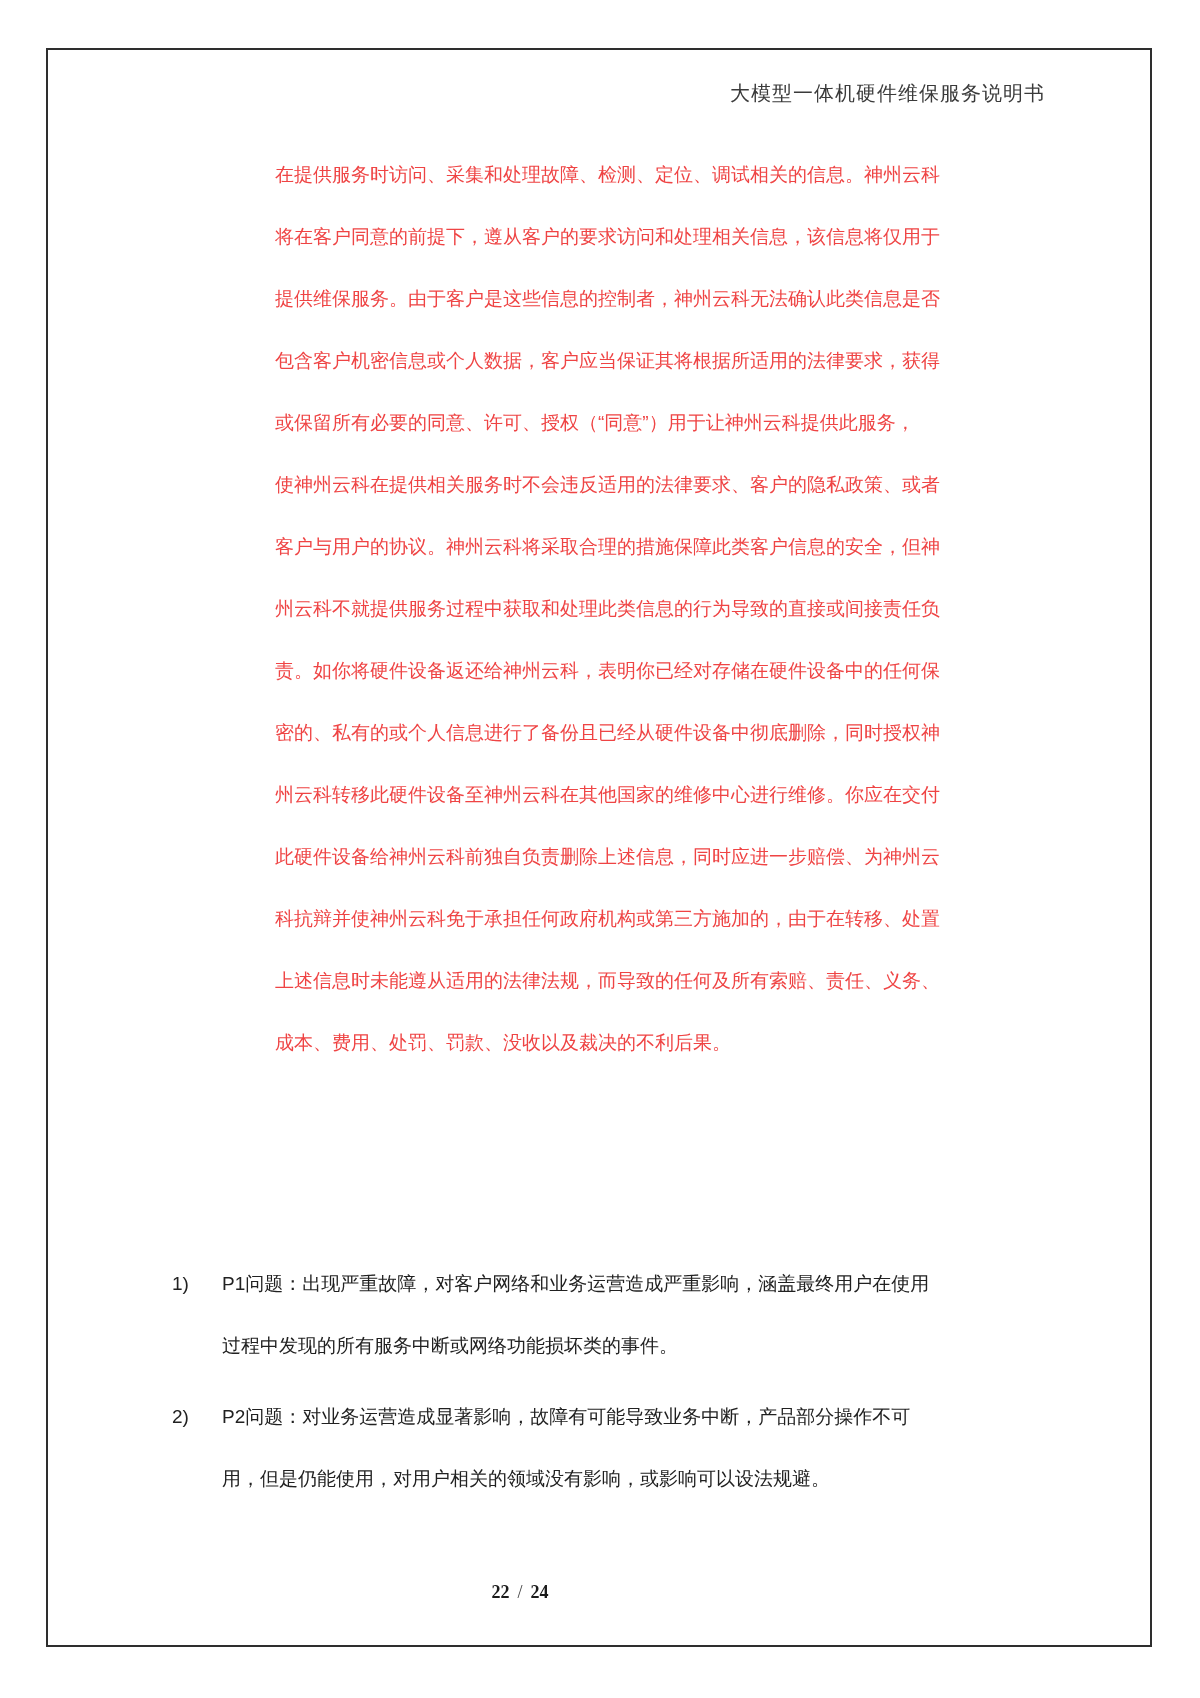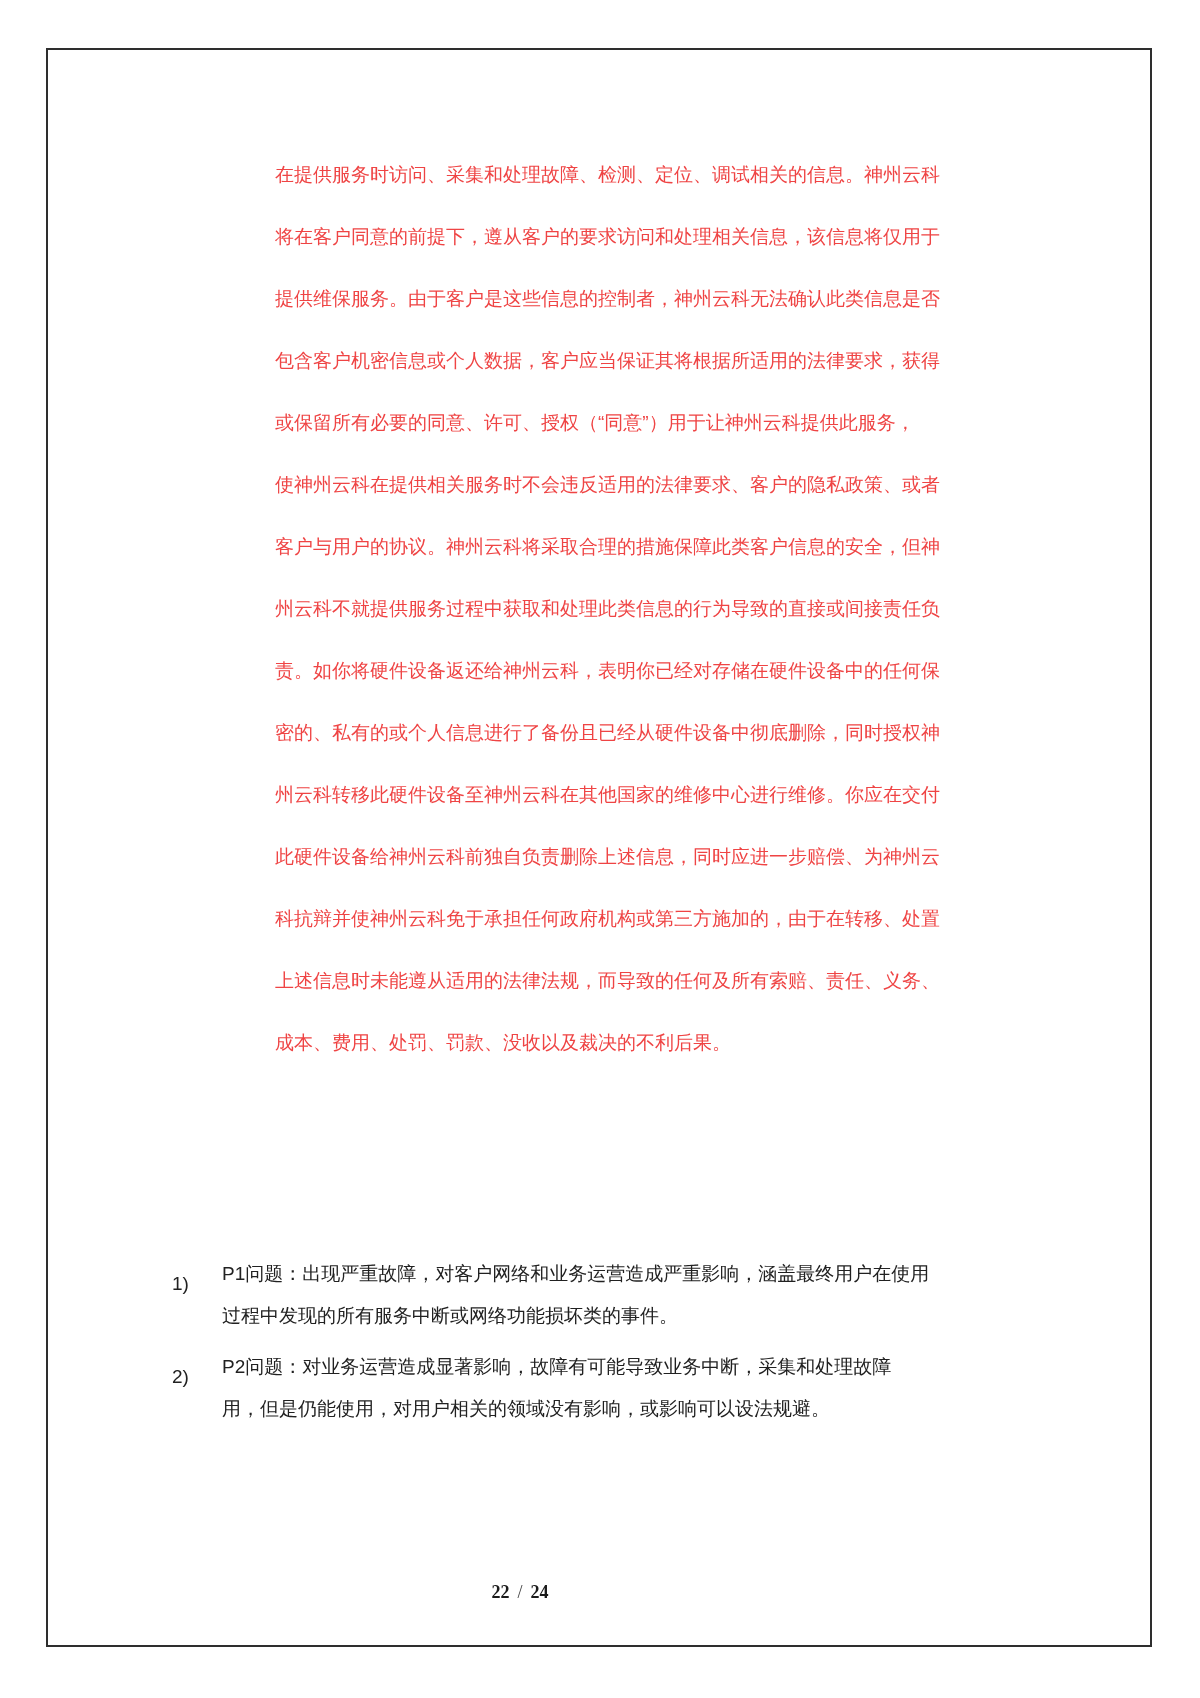--- a/index.html
+++ b/index.html
@@ -69,21 +69,21 @@
   }
   .severity-marker {
     flex: 0 0 50px;
     font-size: 19px;
     line-height: 62px;
     color: #212121;
   }
   .severity-text {
     flex: 1 1 auto;
     font-size: 19px;
-    line-height: 42px;
+    line-height: 62px;
     white-space: pre-line;
     color: #212121;
   }
   .doc-footer {
     position: absolute;
     left: 0;
     width: 1040px;
     top: 1582px;
     text-align: center;
     font-family: "Liberation Serif", serif;
@@ -92,20 +92,21 @@
   }
   .doc-footer .page-num { font-weight: bold; }
   .doc-footer .sep { font-weight: normal; padding: 0 8px; color: #444444; }
 </style>
 </head>
 <body>
 
 <div class="canvas">
   <div class="page-border"></div>
 
+  <div class="doc-header">大模型一体机硬件维保服务说明书</div>
 
   <div class="body-paragraph">在提供服务时访问、采集和处理故障、检测、定位、调试相关的信息。神州云科
 将在客户同意的前提下，遵从客户的要求访问和处理相关信息，该信息将仅用于
 提供维保服务。由于客户是这些信息的控制者，神州云科无法确认此类信息是否
 包含客户机密信息或个人数据，客户应当保证其将根据所适用的法律要求，获得
 或保留所有必要的同意、许可、授权（“同意”）用于让神州云科提供此服务，
 使神州云科在提供相关服务时不会违反适用的法律要求、客户的隐私政策、或者
 客户与用户的协议。神州云科将采取合理的措施保障此类客户信息的安全，但神
 州云科不就提供服务过程中获取和处理此类信息的行为导致的直接或间接责任负
 责。如你将硬件设备返还给神州云科，表明你已经对存储在硬件设备中的任何保
@@ -118,21 +119,21 @@
 
 
   <div class="severity-list">
     <div class="severity-item">
       <div class="severity-marker">1)</div>
       <div class="severity-text">P1问题：出现严重故障，对客户网络和业务运营造成严重影响，涵盖最终用户在使用
 过程中发现的所有服务中断或网络功能损坏类的事件。</div>
     </div>
     <div class="severity-item">
       <div class="severity-marker">2)</div>
-      <div class="severity-text">P2问题：对业务运营造成显著影响，故障有可能导致业务中断，采集和处理故障
+      <div class="severity-text">P2问题：对业务运营造成显著影响，故障有可能导致业务中断，产品部分操作不可
 用，但是仍能使用，对用户相关的领域没有影响，或影响可以设法规避。</div>
     </div>
   </div>
 
   <div class="doc-footer">
     <span class="page-num">22</span><span class="sep">/</span><span class="page-num">24</span>
   </div>
 </div>
 
 </body></html>

